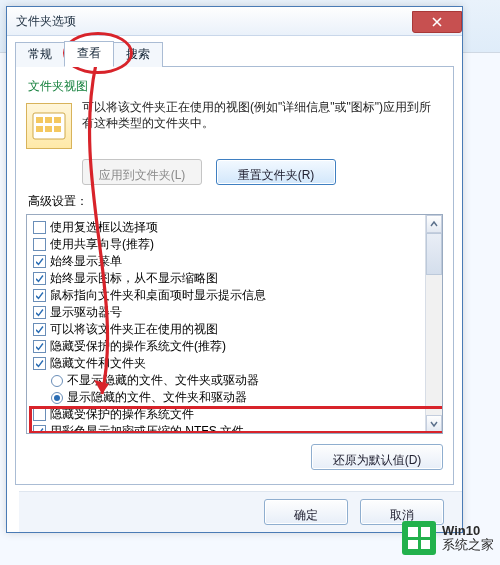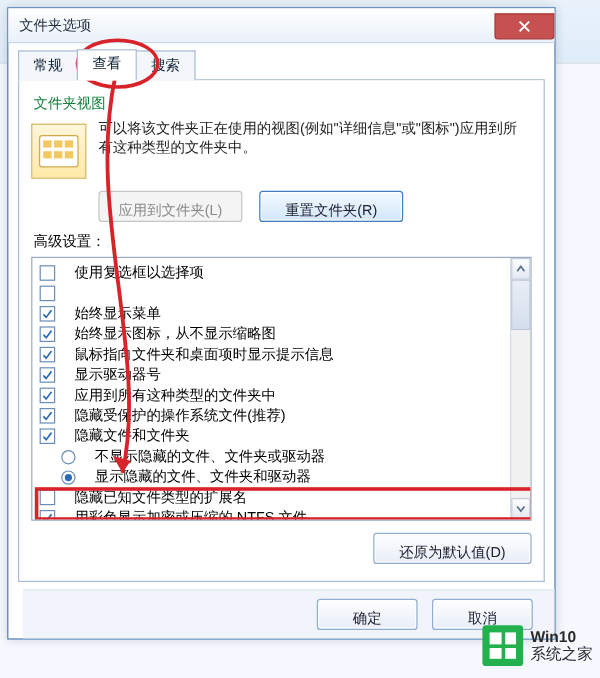--- a/index.html
+++ b/index.html
@@ -24,21 +24,21 @@
   .fv-icon svg{width:34px;height:34px;}
   .fv-text{flex:1;color:#222;line-height:16px;padding-top:2px;}
   .btnrow{display:flex;gap:14px;margin:10px 0 6px 56px;}
   .winbtn{min-width:118px;height:24px;border:1px solid #8faecf;background:linear-gradient(#fefefe,#e7eef8);color:#223;display:flex;align-items:flex-end;justify-content:center;border-radius:3px;box-shadow:inset 0 0 0 1px #fff;}
   .winbtn.disabled{color:#8a8a8a;border-color:#c5c5c5;background:#f4f4f4;box-shadow:none;}
   .winbtn.primary{border-color:#3f7fc1;background:linear-gradient(#f3f9ff,#d2e7fb);}
   
   .adv-label{margin:8px 0 4px 2px;}
   .listbox{height:218px;border:1px solid #99aac0;background:#fff;overflow:hidden;position:relative;}
   .listinner{padding:4px 2px 4px 6px;}
-  .item{display:flex;align-items:center;gap:16px;height:17px;line-height:17px;white-space:nowrap;}
+  .item{display:flex;align-items:center;gap:4px;height:17px;line-height:17px;white-space:nowrap;}
   .item.indent{padding-left:18px;}
   .cb{width:13px;height:13px;border:1px solid #6a8eb8;background:#fff;display:inline-flex;align-items:center;justify-content:center;box-sizing:border-box;}
   .cb.checked::after{content:"";width:8px;height:8px;background:#2a6db4;clip-path:polygon(12% 48%,0 62%,38% 100%,100% 18%,86% 6%,38% 72%);} 
   .rb{width:12px;height:12px;border:1px solid #6a8eb8;border-radius:50%;display:inline-flex;align-items:center;justify-content:center;box-sizing:border-box;}
   .rb.sel::after{content:"";width:6px;height:6px;border-radius:50%;background:#2a6db4;}
   
   .hibox{position:absolute;border:3px solid #d8232a;pointer-events:none;}
   
   .restore-row{display:flex;justify-content:flex-end;margin-top:10px;}
   
@@ -108,60 +108,61 @@
 
     <div class="adv-label">高级设置：</div>
     <div class="listbox">
       <div class="listinner" id="advlist">
             <div class="item">
               <span class="cb"></span>
               <span>使用复选框以选择项</span>
             </div>
             <div class="item">
               <span class="cb"></span>
+              <span>使用共享向导(推荐)</span>
             </div>
             <div class="item">
               <span class="cb checked"></span>
               <span>始终显示菜单</span>
             </div>
             <div class="item">
               <span class="cb checked"></span>
               <span>始终显示图标，从不显示缩略图</span>
             </div>
             <div class="item">
               <span class="cb checked"></span>
               <span>鼠标指向文件夹和桌面项时显示提示信息</span>
             </div>
             <div class="item">
               <span class="cb checked"></span>
               <span>显示驱动器号</span>
             </div>
             <div class="item">
               <span class="cb checked"></span>
-              <span>应用到所有这种类型的文件夹中</span>
+              <span>可以将该文件夹正在使用的视图</span>
             </div>
             <div class="item">
               <span class="cb checked"></span>
               <span>隐藏受保护的操作系统文件(推荐)</span>
             </div>
             <div class="item">
               <span class="cb checked"></span>
               <span>隐藏文件和文件夹</span>
             </div>
             <div class="item indent">
               <span class="rb"></span>
               <span>不显示隐藏的文件、文件夹或驱动器</span>
             </div>
             <div class="item indent">
               <span class="rb sel"></span>
               <span>显示隐藏的文件、文件夹和驱动器</span>
             </div>
             <div class="item">
               <span class="cb"></span>
-              <span>隐藏已知文件类型的扩展名</span>
+              <span>隐藏受保护的操作系统文件</span>
             </div>
             <div class="item">
               <span class="cb checked"></span>
               <span>用彩色显示加密或压缩的 NTFS 文件</span>
             </div>
           </div>
       <div class="sb">
         <div class="btn">
               <svg width="8" height="8">
                 <path d="M1 6 L4 2 L7 6" stroke="#5a6f8a" fill="none" stroke-width="1.4"></path>

